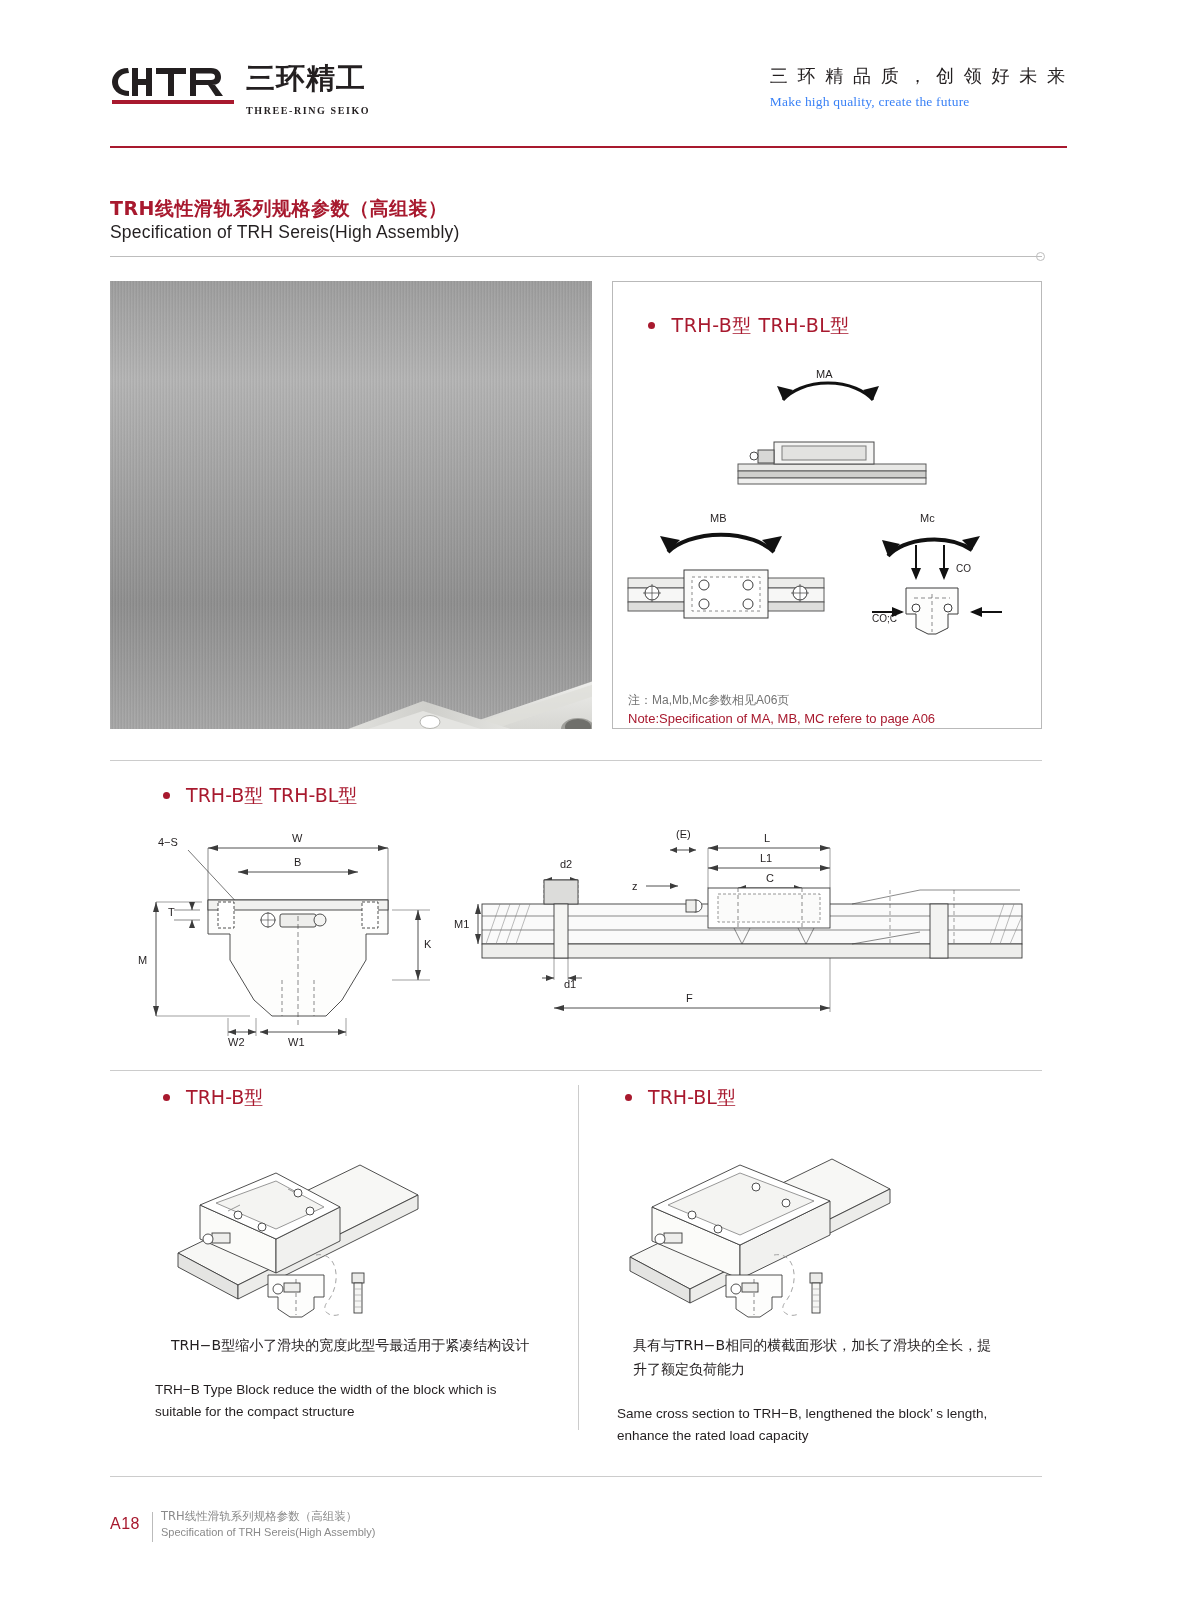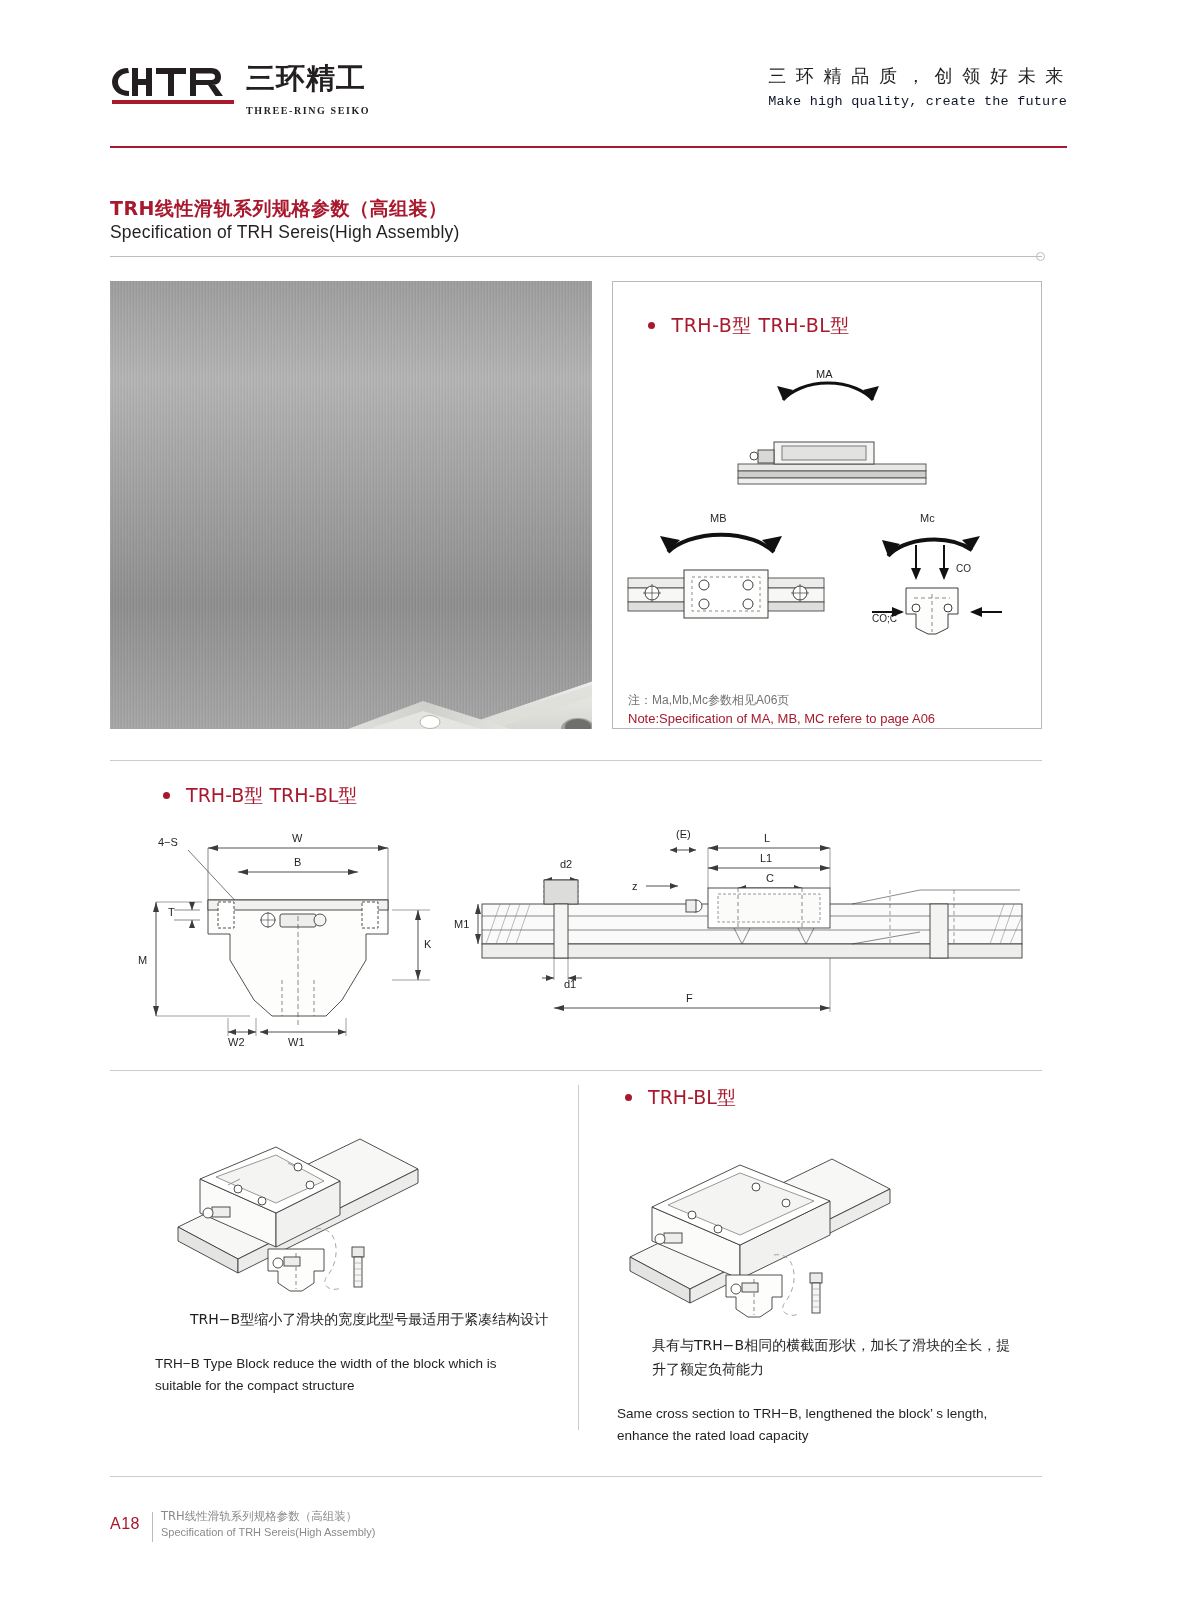--- a/index.html
+++ b/index.html
@@ -17,21 +17,21 @@
   
   .header { position:absolute; left:110px; top:62px; width:957px; height:80px; }
   .logo-wrap { position:absolute; left:0; top:0; display:flex; align-items:flex-start; }
   .logo-mark { position:relative; width:128px; height:46px; }
   .logo-mark svg { display:block; }
   .logo-cn { margin-left:8px; }
   .logo-cn-top { font-family:"DejaVu Sans", sans-serif; font-size:29px; font-weight:700; letter-spacing:1px; color:#231f20; line-height:32px; }
   .logo-cn-bot { font-family:Liberation Serif, serif; font-size:10px; font-weight:700; letter-spacing:1.6px; color:#231f20; margin-top:11px; }
   .slogan { position:absolute; right:0; top:2px; text-align:left; }
   .slogan-cn { font-family:"DejaVu Sans", sans-serif; font-size:18px; color:#231f20; letter-spacing:2px; }
-  .slogan-en { font-family:Liberation Mono, monospace; font-size:13.5px; color:#0f172a; margin-top:6px; letter-spacing:0.2px; }
+  .slogan-en { font-family:Liberation Serif, serif; font-size:13.5px; color:#3b82f6; margin-top:6px; letter-spacing:0.2px; }
   .header-rule { position:absolute; left:110px; top:146px; width:957px; height:2px; background:#a8192e; }
 
   
   .title-cn { position:absolute; left:110px; top:196px; font-family:"DejaVu Sans", sans-serif; font-size:19px; font-weight:700; color:#a8192e; letter-spacing:0.5px; }
   .title-en { position:absolute; left:110px; top:222px; font-size:17.5px; color:#231f20; letter-spacing:0.2px; }
   .title-rule { position:absolute; left:110px; top:256px; width:932px; height:1px; background:#bdbdbd; }
   .title-rule-dot { position:absolute; left:1036px; top:252px; width:9px; height:9px; border:1px solid #bdbdbd; border-radius:50%; }
 
   
   .photo { position:absolute; left:110px; top:281px; width:482px; height:448px;
@@ -56,21 +56,21 @@
 
   .sec-rule2 { position:absolute; left:110px; top:1070px; width:932px; height:1px; background:#cccccc; }
 
   
   .col { position:absolute; top:1085px; width:435px; }
   .col-left { left:128px; }
   .col-right { left:590px; }
   .col-divider { position:absolute; left:578px; top:1085px; width:1px; height:345px; background:#cccccc; }
   .col-title { font-family:"DejaVu Sans", sans-serif; font-size:19px; color:#a8192e; margin-left:35px; }
   .col-figure { margin-top:22px; height:200px; position:relative; }
-  .para-cn { font-family:"DejaVu Sans", sans-serif; font-size:14px; line-height:24px; color:#231f20; margin:0 0 0 62px; width:372px; }
+  .para-cn { font-family:"DejaVu Sans", sans-serif; font-size:14px; line-height:24px; color:#231f20; margin:0 0 0 43px; width:372px; }
   .para-en { font-family:"Liberation Sans", sans-serif; font-size:13.5px; line-height:22px; color:#231f20; margin:22px 0 0 27px; width:382px; }
 
   
   .foot-rule { position:absolute; left:110px; top:1476px; width:932px; height:1px; background:#cccccc; }
   .foot-pg { position:absolute; left:110px; top:1515px; font-family:"Liberation Sans", sans-serif; font-size:16px; color:#a8192e; letter-spacing:0.5px; }
   .foot-bar { position:absolute; left:152px; top:1512px; width:1px; height:30px; background:#bbbbbb; }
   .foot-cn { position:absolute; left:161px; top:1509px; font-family:"DejaVu Sans", sans-serif; font-size:11.5px; color:#8a8a8a; }
   .foot-en { position:absolute; left:161px; top:1526px; font-family:"Liberation Sans", sans-serif; font-size:11px; color:#8a8a8a; }
 
   text { font-family:"Liberation Sans", sans-serif; }
@@ -383,20 +383,24 @@
       <polygon points="700,188 690,185 690,191" fill="#3c3c3c" stroke="none"></polygon>
       <path d="M700 138 L700 192" stroke="#3c3c3c" stroke-width="0.5"></path>
       <text x="556" y="182" fill="#231f20" stroke="none">F</text>
     </g>
   </svg>
 
   <div class="sec-rule2"></div>
   <div class="col-divider"></div>
 
   <div class="col col-left">
+    <div class="col-title">
+      <span class="bullet"></span>
+      <span>TRH-B型</span>
+    </div>
     <div class="col-figure">
       <svg width="400" height="200" viewBox="0 0 400 200">
         <g stroke="#3c3c3c" fill="none" stroke-width="0.9">
 
           <polygon points="50,120 110,152 290,62 232,32" fill="#f7f7f5" stroke="#3c3c3c"></polygon>
           <polygon points="50,120 110,152 110,166 50,134" fill="#e4e4e2" stroke="#3c3c3c"></polygon>
           <polygon points="110,152 110,166 290,76 290,62" fill="#ececea" stroke="#3c3c3c"></polygon>
 
           <polygon points="72,72 148,106 148,140 72,106" fill="#fbfbf9" stroke="#3c3c3c"></polygon>
           <polygon points="148,106 212,74 212,108 148,140" fill="#f1f1ef" stroke="#3c3c3c"></polygon>

